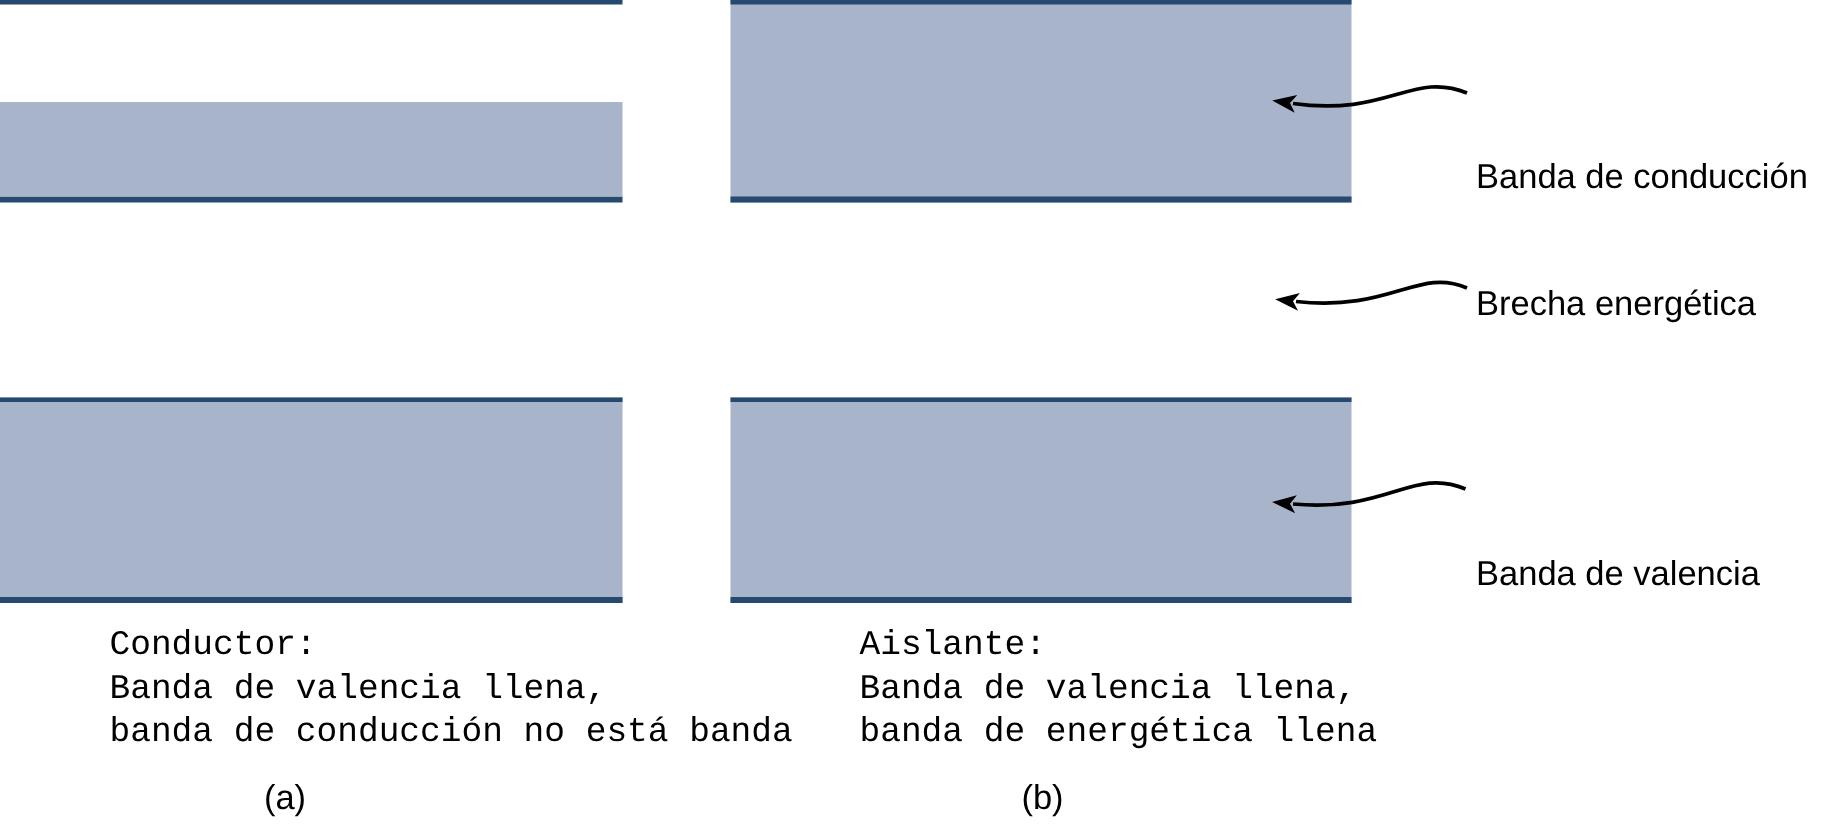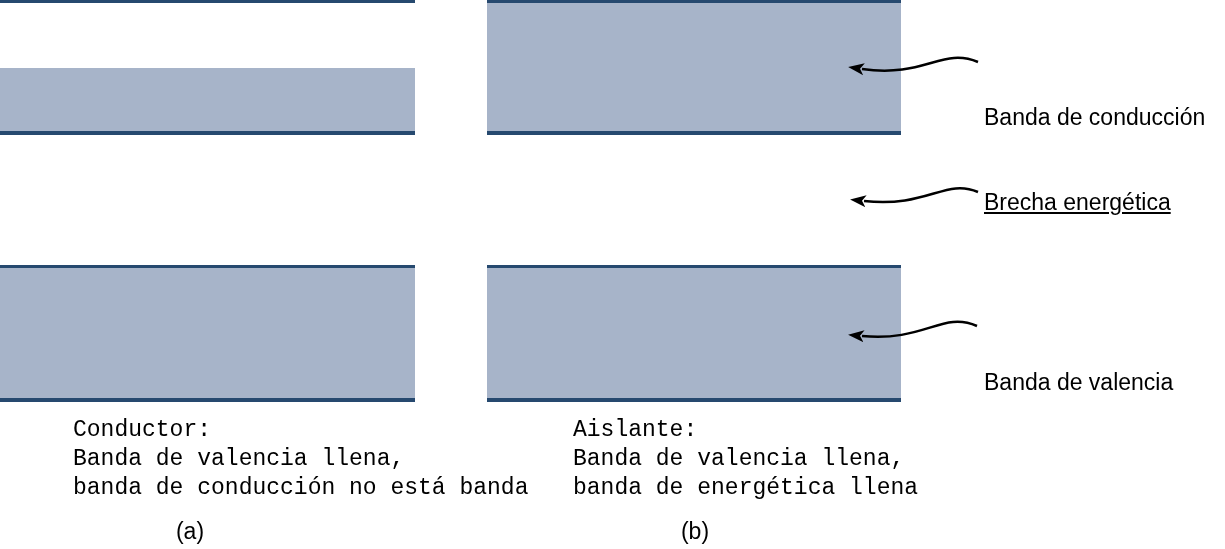--- a/index.html
+++ b/index.html
@@ -44,21 +44,21 @@
     pointer-events: none;
   }
   .annotation-label {
     position: absolute;
     left: 984px;
     font-size: 23px;
     line-height: 27px;
     white-space: nowrap;
   }
   #label-conduction { top: 72px; margin-top: 32px; }
-  #label-gap        { top: 189px; text-decoration: underline; }
+  #label-gap        { top: 189px; }
   #label-valence    { top: 321px; margin-top: 48px; }
 
   .caption {
     position: absolute;
     top: 416px;
     font-size: 23px;
     line-height: 29px;
     white-space: nowrap;
     font-family: Liberation Mono, monospace;
   }

